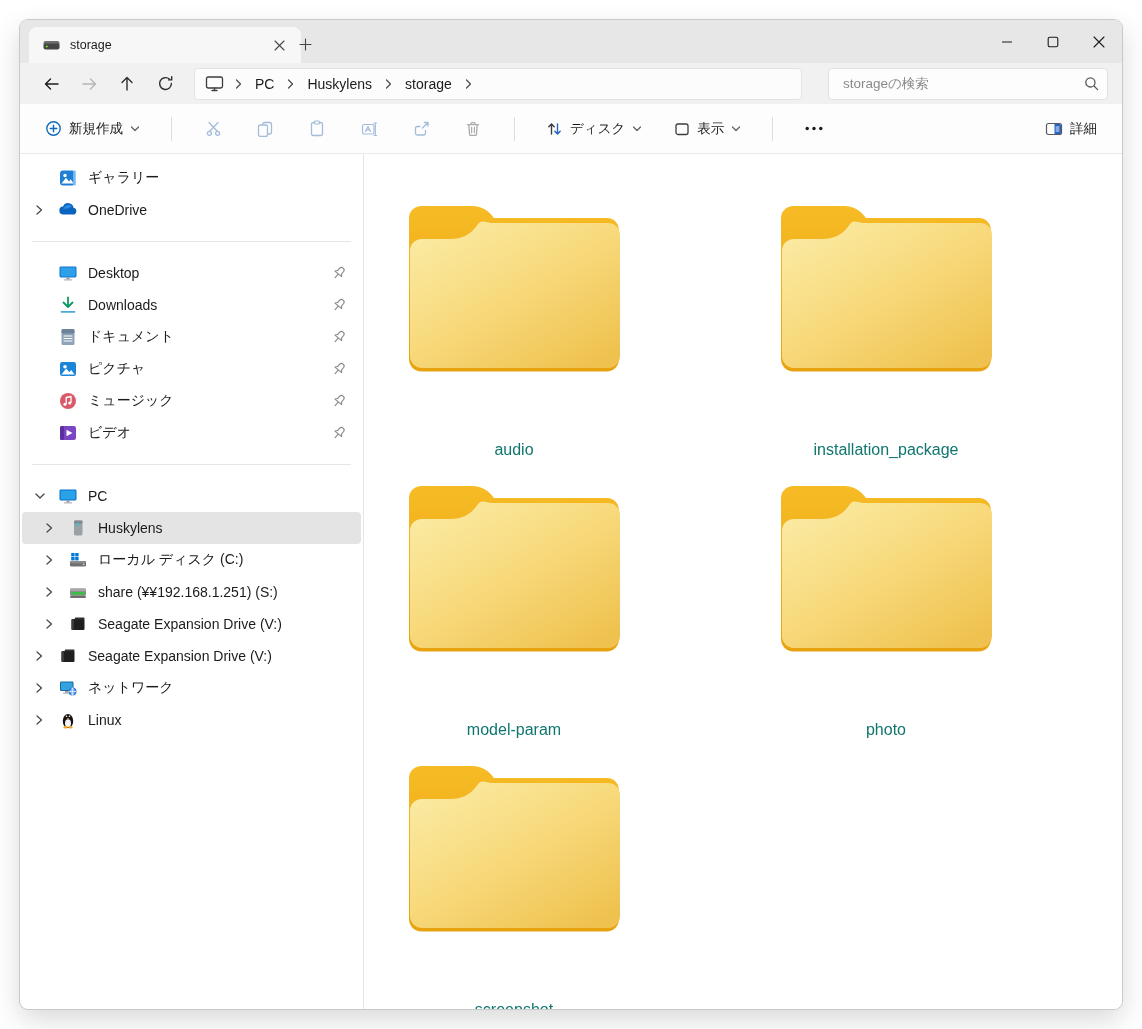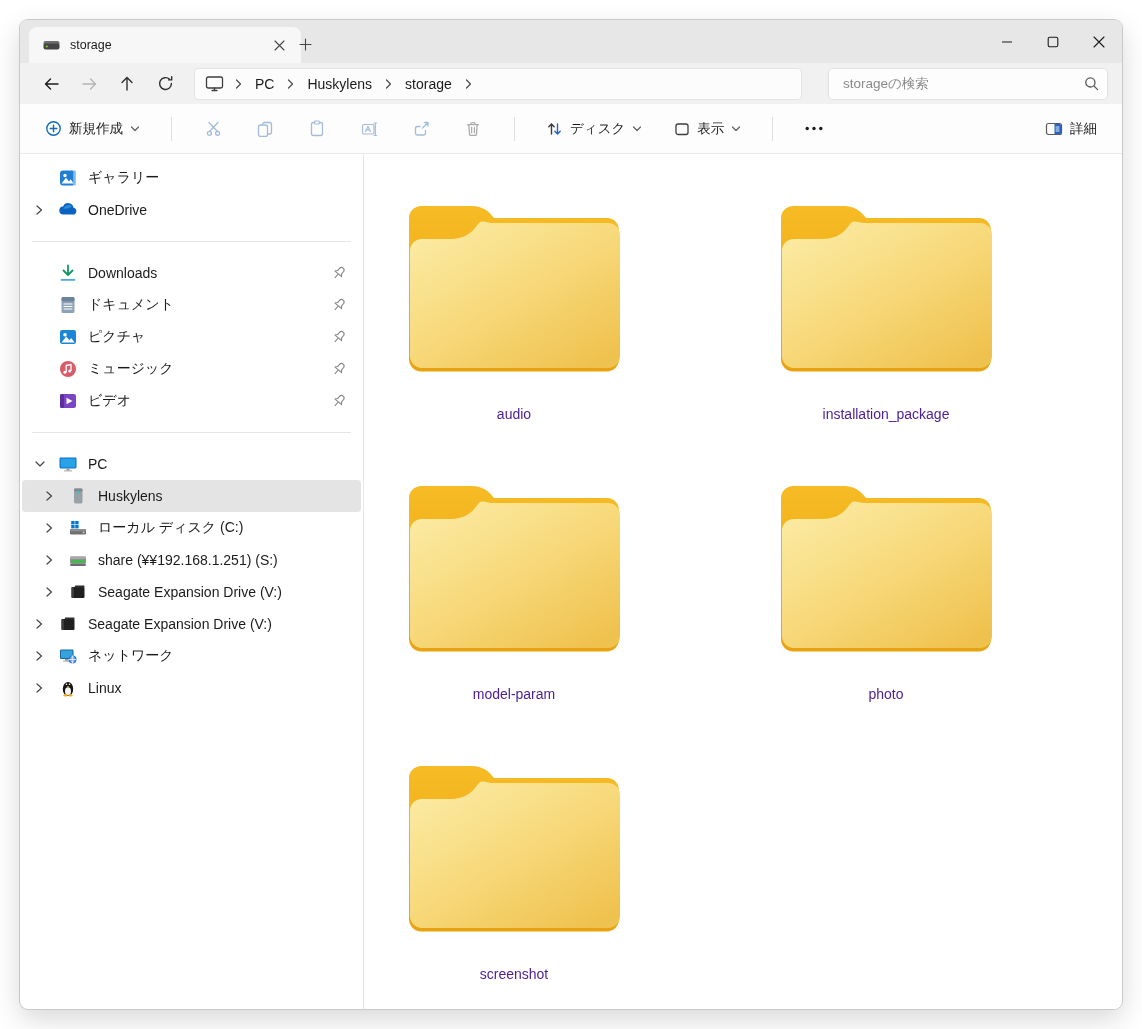--- a/index.html
+++ b/index.html
@@ -79,21 +79,21 @@
   .side-row.indent1{padding-left:22px;}
   .side-row .s-ico{width:20px;height:20px;margin-right:10px;flex:0 0 auto;}
   .side-row .s-label{flex:1;white-space:nowrap;overflow:hidden;}
   .side-row .pin{width:16px;height:16px;margin-right:14px;flex:0 0 auto;opacity:.75;}
   .side-sep{height:1px;background:#e5e5e5;margin:15px 12px;}
   .main{flex:1;position:relative;background:#fff;}
   
   .folder-item{position:absolute;width:222px;text-align:center;}
   .folder-item .f-ico{width:222px;height:176px;display:block;}
   .folder-item .f-label{
-    margin-top:32px;font-size:14px;color:#4c1d95;line-height:16px;
+    margin-top:68px;font-size:16px;color:#0f766e;line-height:16px;
     white-space:nowrap;
   }
   svg{display:block;}
 </style>
 </head>
 <body>
 
 <svg width="0" height="0" style="position:absolute">
   <defs>
     <linearGradient id="gBack" x1="0" y1="0" x2="0" y2="1">
@@ -331,20 +331,39 @@
           <svg width="20" height="20" viewBox="0 0 20 20">
             <path d="M5.6 14.6 h9.3 a3.4 3.4 0 0 0 .6-6.75 a5.4 5.4 0 0 0 -10.4-1.3 A3.9 3.9 0 0 0 5.6 14.6 Z" fill="#0a64bf"></path>
             <path d="M5.3 9 a5.4 5.4 0 0 1 8.9-2.5 L10.5 8.3 Z" fill="#2e8ae0"></path>
           </svg>
         </span>
         <span class="s-label">OneDrive</span>
       </div>
 
       <div class="side-sep"></div>
 
+      <div class="side-row">
+        <span class="chev"></span>
+        <span class="s-ico">
+          <svg width="20" height="20" viewBox="0 0 20 20">
+            <rect x="1.5" y="3.5" width="17" height="11" rx="1.4" fill="#1075ce"></rect>
+            <rect x="2.6" y="4.6" width="14.8" height="8.8" rx="0.7" fill="#2da0e8"></rect>
+            <rect x="8.4" y="14.5" width="3.2" height="2" fill="#9a9a9a"></rect>
+            <rect x="5.8" y="16.3" width="8.4" height="1.3" rx="0.6" fill="#b5b5b5"></rect>
+          </svg>
+        </span>
+        <span class="s-label">Desktop</span>
+        <span class="pin">
+          <svg width="16" height="16" viewBox="0 0 16 16">
+              <g transform="rotate(40 8 8)">
+                <path d="M8 1.6 c1.5 0 2.6 1.1 2.6 2.6 V7 l1.7 2.1 H3.7 L5.4 7 V4.2 C5.4 2.7 6.5 1.6 8 1.6 Z M8 9.3 V14" fill="none" stroke="#5f5f5f" stroke-width="1.1" stroke-linejoin="round" stroke-linecap="round"></path>
+              </g>
+            </svg>
+        </span>
+      </div>
 
       <div class="side-row">
         <span class="chev"></span>
         <span class="s-ico">
           <svg width="20" height="20" viewBox="0 0 20 20">
             <path d="M10 2.5 V11.5 M5.5 7.5 L10 12 L14.5 7.5" fill="none" stroke="#0f9960" stroke-width="1.8" stroke-linecap="round" stroke-linejoin="round"></path>
             <path d="M3.5 16.8 h13" stroke="#4aa8dd" stroke-width="1.8" stroke-linecap="round"></path>
           </svg>
         </span>
         <span class="s-label">Downloads</span>

